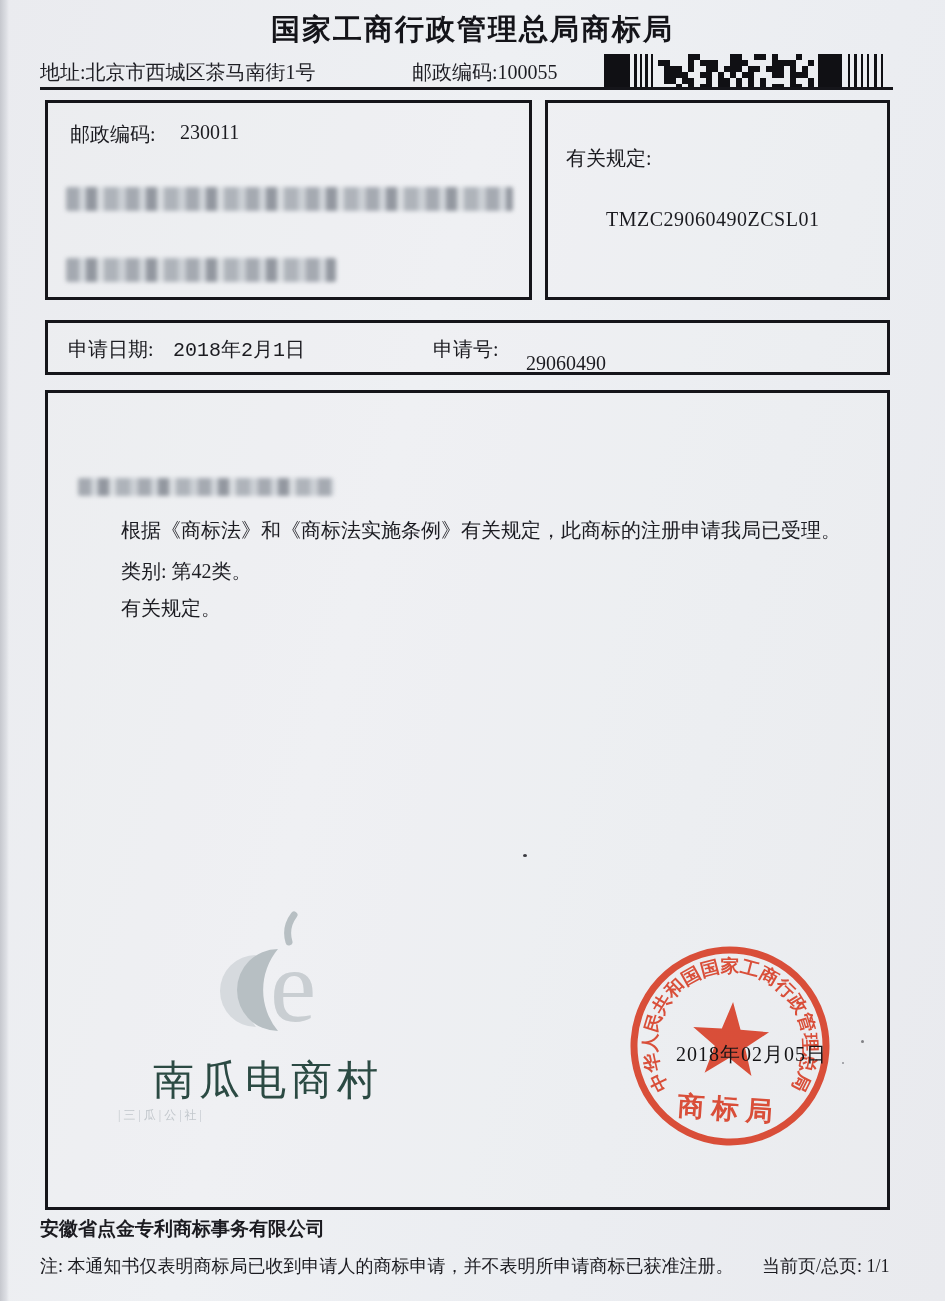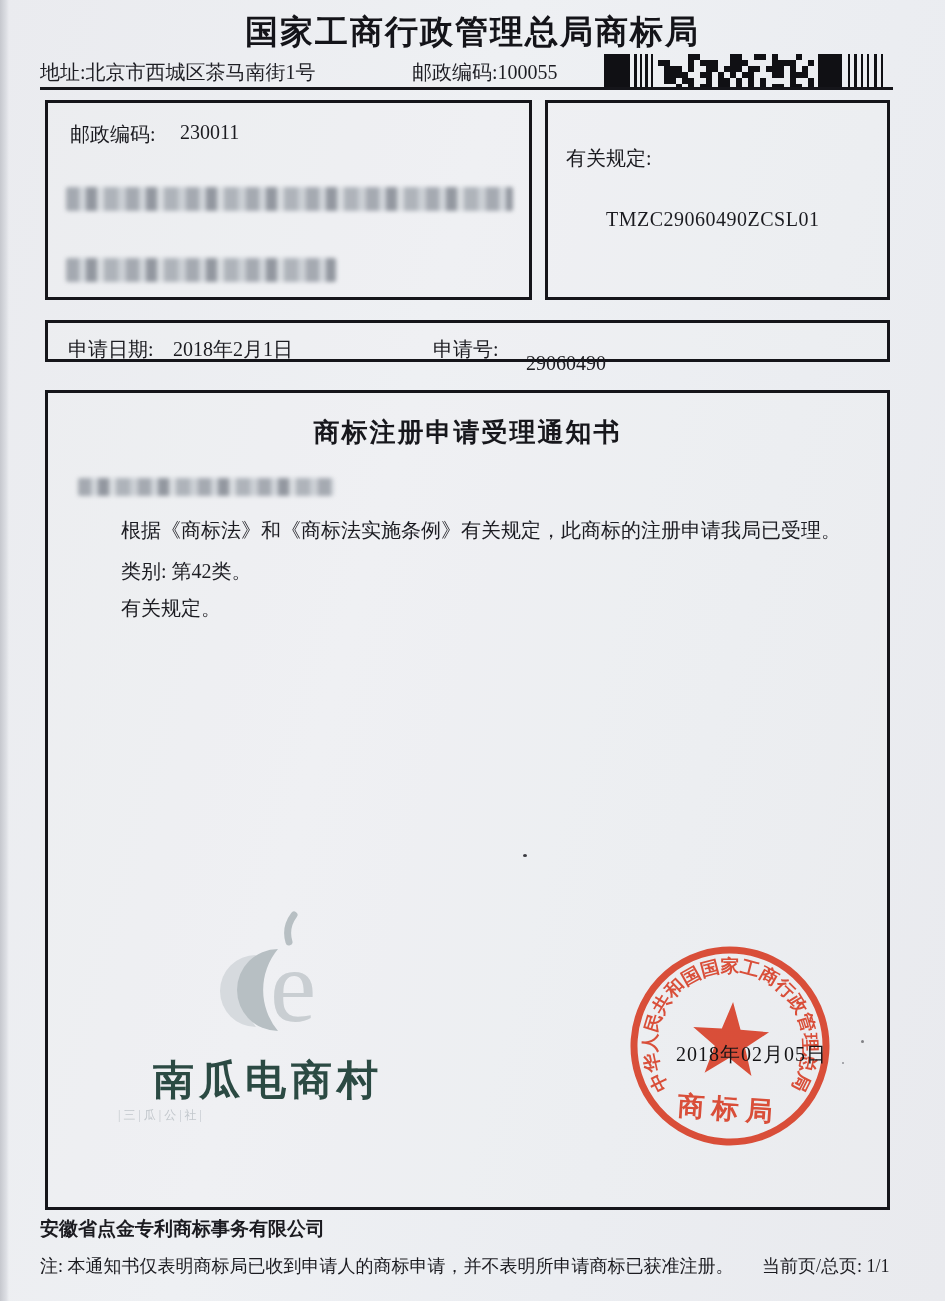--- a/index.html
+++ b/index.html
@@ -5,39 +5,39 @@
   html,body{margin:0;padding:0;background:#c9cbd1;}
   .page{
     position:relative;width:945px;height:1301px;margin:0 auto;
     background:linear-gradient(105deg,#eaebef 0%,#eef0f3 40%,#ebedf1 70%,#e9eaee 100%);
     font-family:"Liberation Serif","DejaVu Serif",serif;
     color:#1b1b20;overflow:hidden;
   }
   .edge-left{position:absolute;left:0;top:0;width:9px;height:100%;
     background:linear-gradient(90deg,#c6c8ce,#dddfe4 70%,rgba(221,223,228,0));}
   .abs{position:absolute;}
-  .doc-title{left:0;top:10px;width:100%;text-align:center;font-size:33px;font-weight:600;
+  .doc-title{left:0;top:10px;width:100%;text-align:center;font-size:29px;font-weight:600;
     letter-spacing:2px;color:#141419;}
   .addr-row{font-size:20px;color:#1e1e24;top:59px;}
   .rule{left:40px;top:87px;width:853px;height:3px;background:#15151a;}
   .box{border:3px solid #15151a;box-sizing:border-box;background:rgba(255,255,255,0.06);}
   .b-recipient{left:45px;top:100px;width:487px;height:200px;}
   .b-docnum{left:545px;top:100px;width:345px;height:200px;}
-  .b-approw{left:45px;top:320px;width:845px;height:42px;}
+  .b-approw{left:45px;top:320px;width:845px;height:55px;}
   .b-main{left:45px;top:390px;width:845px;height:820px;}
   .lbl{font-size:20px;color:#1b1b20;}
   .mono-ish{letter-spacing:0.5px;}
   .redact{filter:blur(2.2px);opacity:0.75;border-radius:2px;
     background:repeating-linear-gradient(90deg,
       #8d939c 0 13px,#c7ccd2 13px 20px,#757b85 20px 31px,#d3d7db 31px 38px,
       #9aa0a8 38px 52px,#c0c5cb 52px 60px);}
   .notice-title{left:0;top:22px;width:100%;text-align:center;font-size:26px;font-weight:600;
     letter-spacing:2px;color:#17171c;}
   .body-text{font-size:20px;color:#1c1c22;}
-  .logo-name{font-size:41px;font-weight:700;letter-spacing:5px;color:#2b4a43;
+  .logo-name{font-size:41px;font-weight:400;letter-spacing:5px;color:#2b4a43;
     width:300px;text-align:center;}
   .logo-sub{font-size:12px;letter-spacing:3px;color:#c2c7cc;width:300px;text-align:left;}
   .seal-date{font-size:20px;letter-spacing:1px;color:#141416;}
   .footer-agent{font-size:19px;}
   .footer-note{font-size:18px;}
   .speck{position:absolute;background:#3a3a40;border-radius:50%;}
   svg text{font-family:"Liberation Serif","DejaVu Serif",serif;}
 </style>
 </head>
 <body>
@@ -154,27 +154,26 @@
     <div class="abs redact" style="left:18px;top:155px;width:270px;height:24px;"></div>
   </div>
 
   <div class="abs box b-docnum">
     <span class="abs lbl" style="left:18px;top:42px;">有关规定:</span>
     <span class="abs lbl mono-ish" style="left:58px;top:105px;">TMZC29060490ZCSL01</span>
   </div>
 
   <div class="abs box b-approw">
     <span class="abs lbl" style="left:20px;top:13px;">申请日期:</span>
-    <span class="abs lbl" style="left:125px;top:13px;">2018年2月1日</span>
+    <span class="abs lbl" style="left:125px;top:13px;font-family:Liberation Mono, monospace;">2018年2月1日</span>
     <span class="abs lbl" style="left:385px;top:13px;">申请号:</span>
     <span class="abs lbl" style="left:478px;top:13px;margin-top:16px;">29060490</span>
   </div>
 
   <div class="abs box b-main">
-    <div class="abs notice-title">商标注册申请受理通知书</div>
 
     <div class="abs redact" style="left:30px;top:85px;width:256px;height:18px;"></div>
 
     <div class="abs body-text" style="left:73px;top:124px;width:745px;">根据《商标法》和《商标法实施条例》有关规定，此商标的注册申请我局已受理。</div>
     <div class="abs body-text" style="left:73px;top:165px;">类别: 第42类。</div>
     <div class="abs body-text" style="left:73px;top:202px;">有关规定。</div>
 
     <svg class="abs" style="left:160px;top:518px;" width="130" height="130" viewBox="0 0 130 130">
       <path d="M48,44 A36,36 0 0,0 48,116 A60,60 0 0,1 48,44 Z" fill="#d6dade"></path>
       <path d="M70,38 A38,38 0 0,0 70,120 A64,64 0 0,1 70,38 Z" fill="#b7bfc3"></path>

